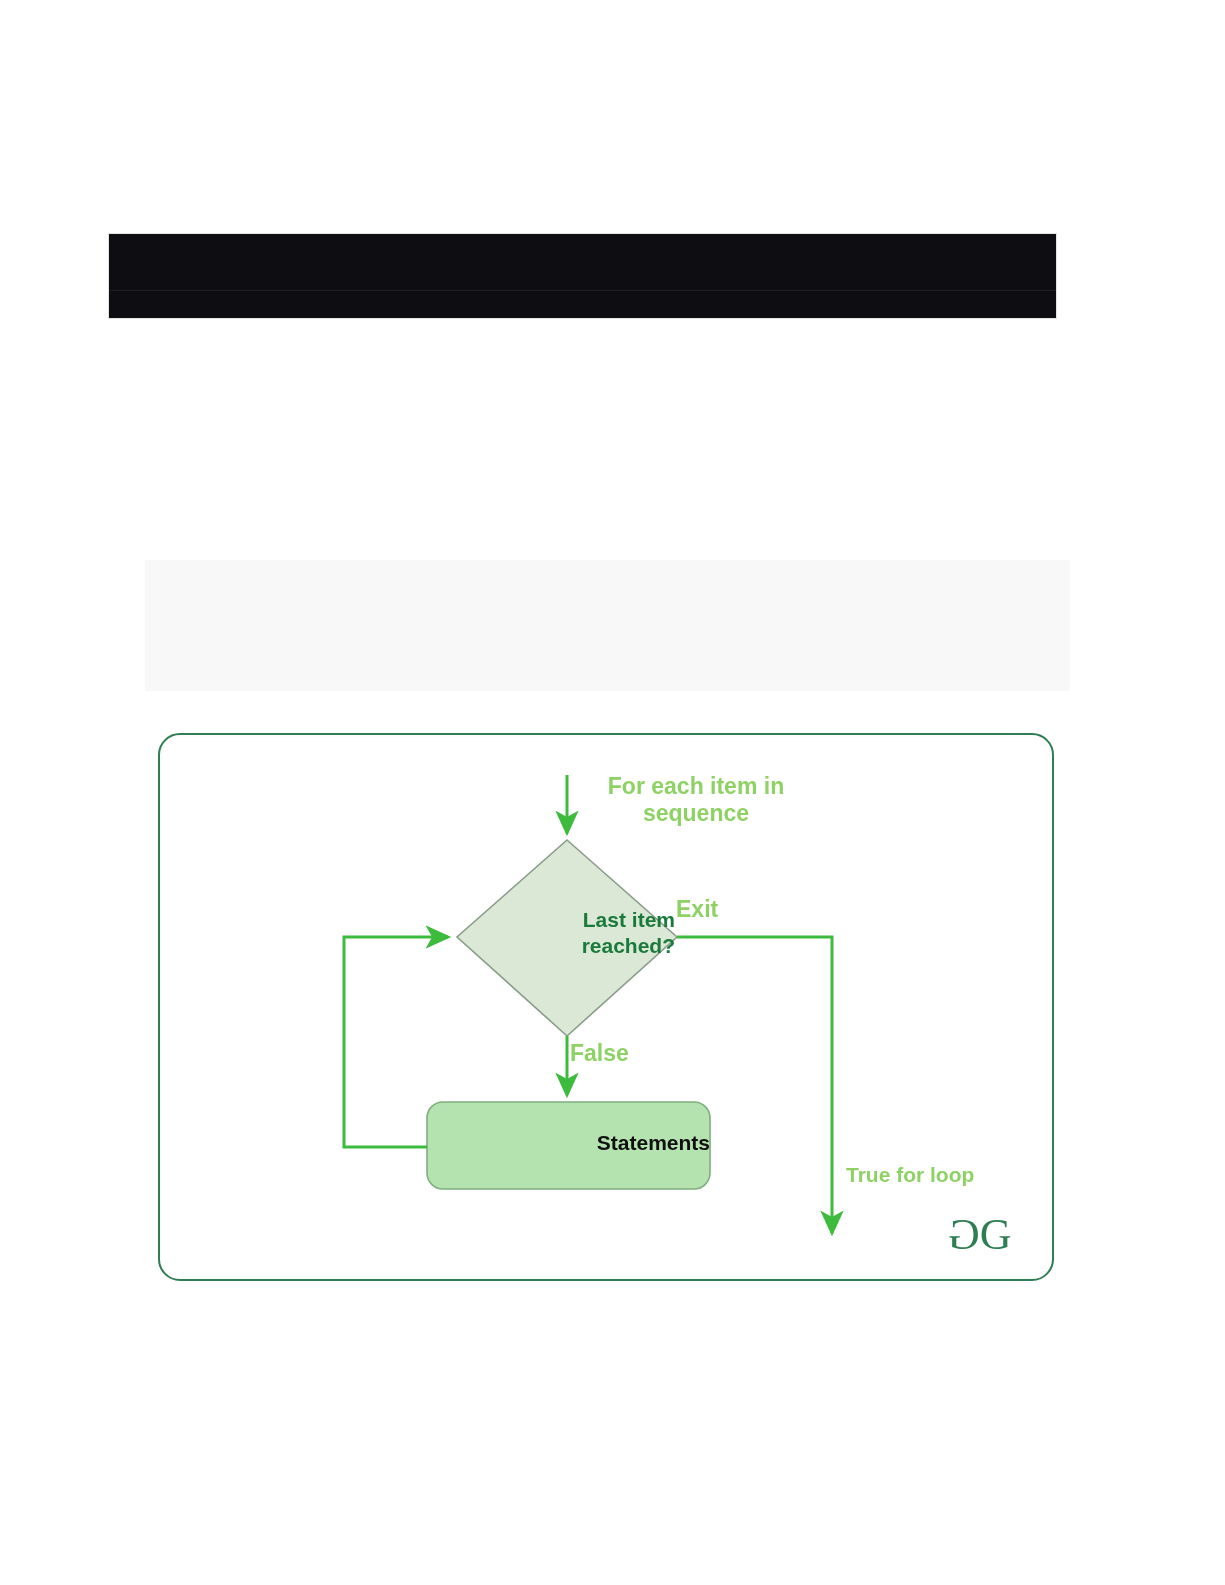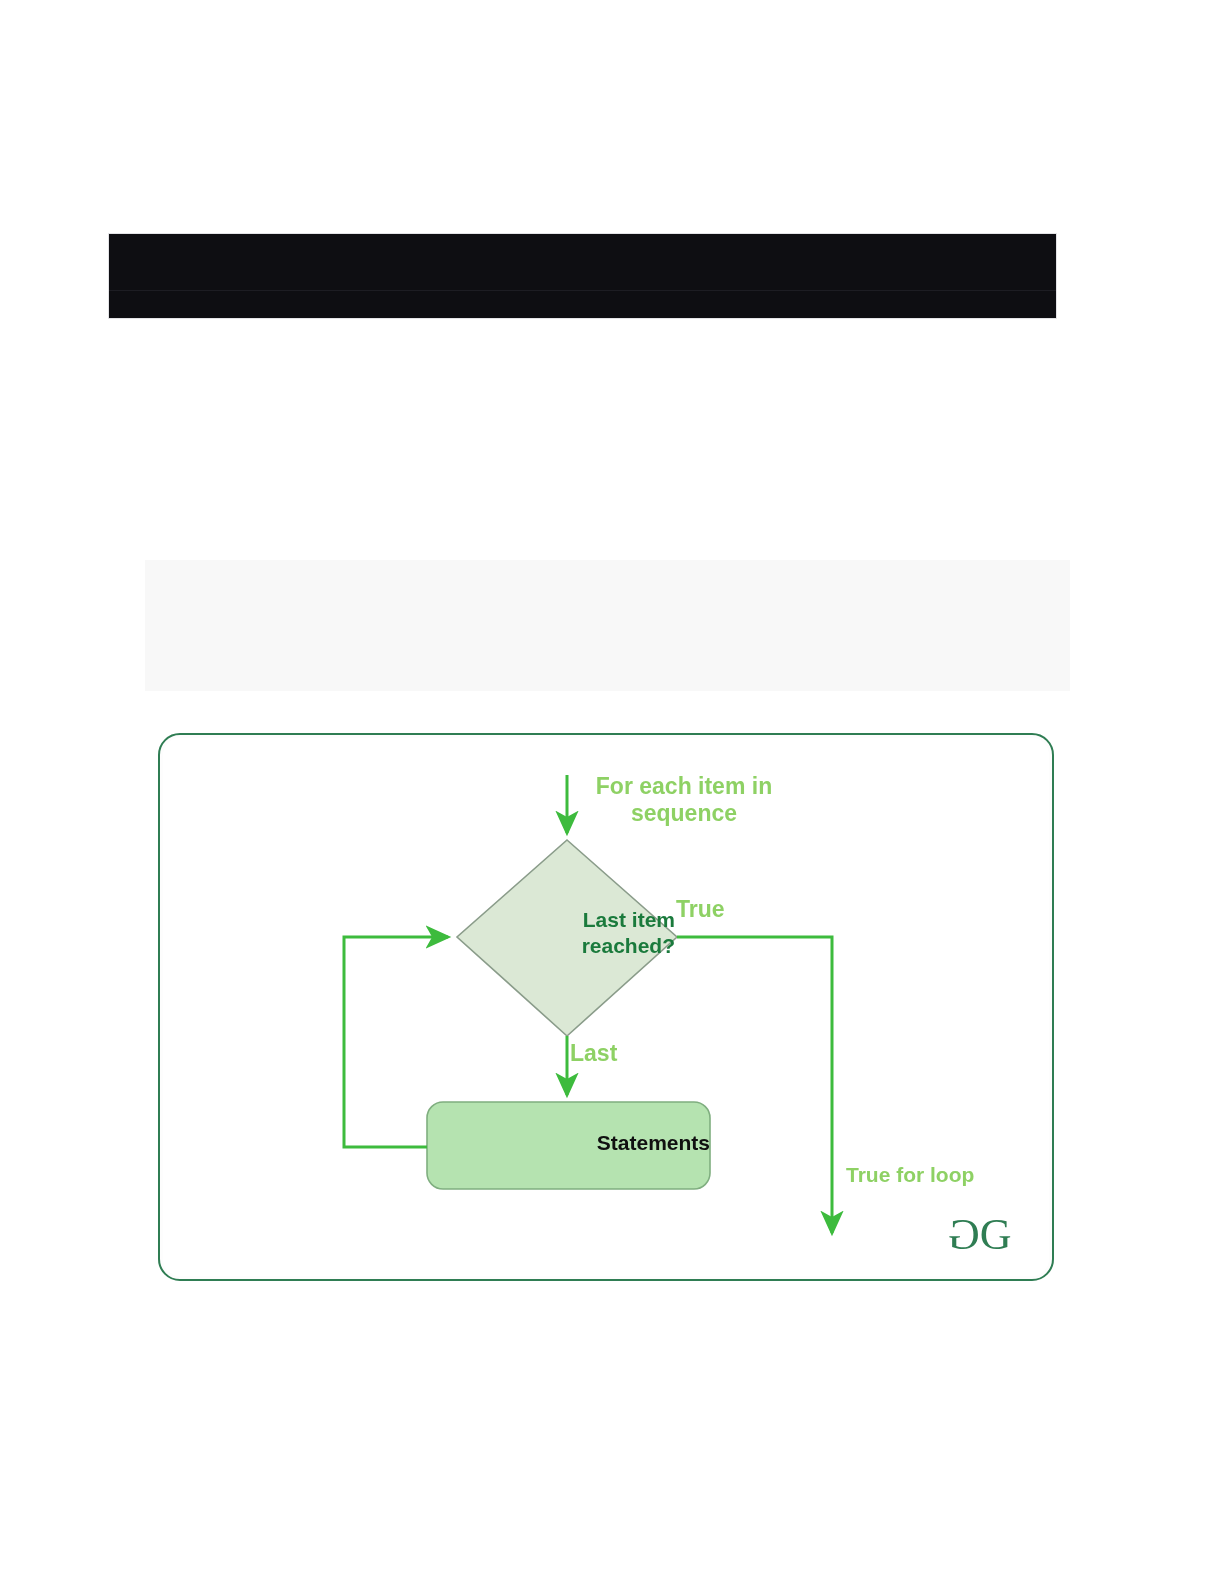--- a/index.html
+++ b/index.html
@@ -86,21 +86,21 @@
 
   
   .flow-label {
     position: absolute;
     font-family: "Liberation Sans", sans-serif;
     font-weight: bold;
     white-space: pre;
     line-height: 1.18;
   }
   .label-foreach {
-    left: 404px;
+    left: 416px;
     top: 38px;
     width: 240px;
     text-align: center;
     font-size: 23px;
     color: #8ed164;
   }
   .label-true {
     left: 516px;
     top: 161px;
     font-size: 23px;
@@ -191,23 +191,23 @@
 
     <path d="M267,412 L184,412 L184,202 L288,202" fill="none" stroke="#3dbb3d" stroke-width="3" marker-end="url(#arrowGreen)"></path>
   </svg>
 
   <div class="flow-label label-foreach">For each item in
 sequence</div>
 
   <div class="label-decision">Last item
 reached?</div>
 
-  <div class="flow-label label-true">True</div>
-
-  <div class="flow-label label-false">Last</div>
+  <div class="flow-label label-true">Exit</div>
+
+  <div class="flow-label label-false">False</div>
 
   <div class="label-statements">Statements</div>
 
   <div class="flow-label label-exit">True for loop</div>
 
   <div class="gfg-logo">
     <span class="g-mirror">G</span><span>G</span>
   </div>
 
 </div>

